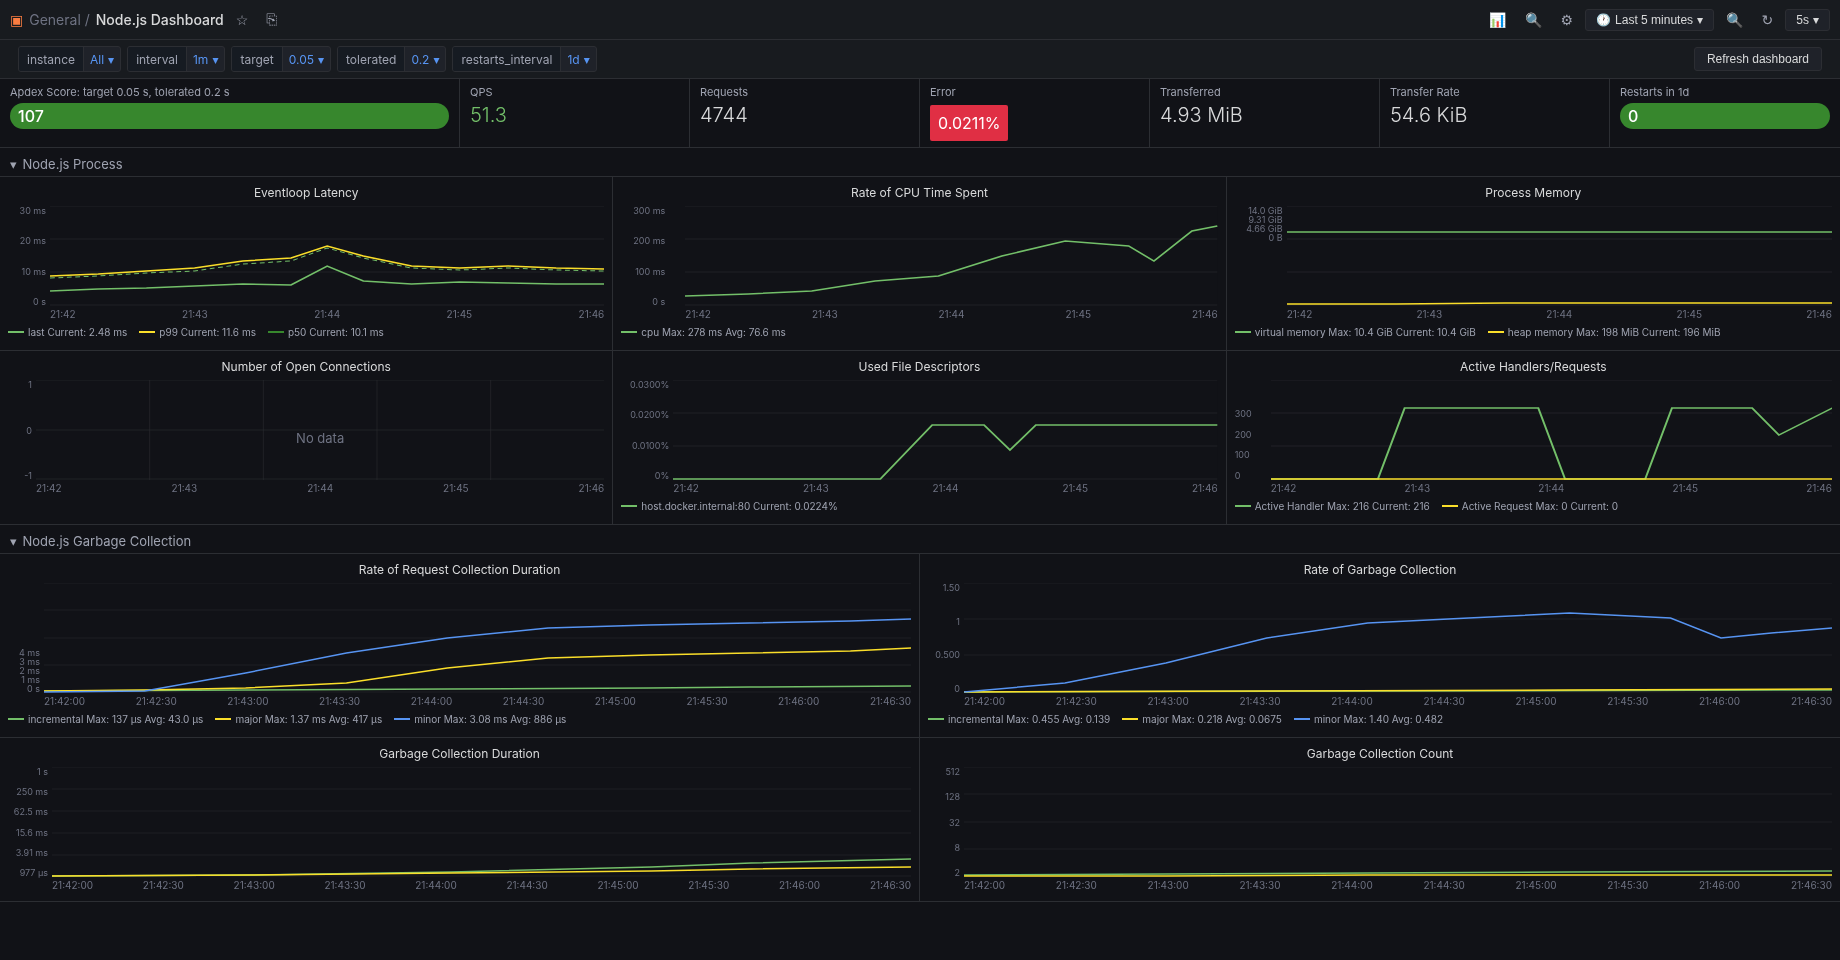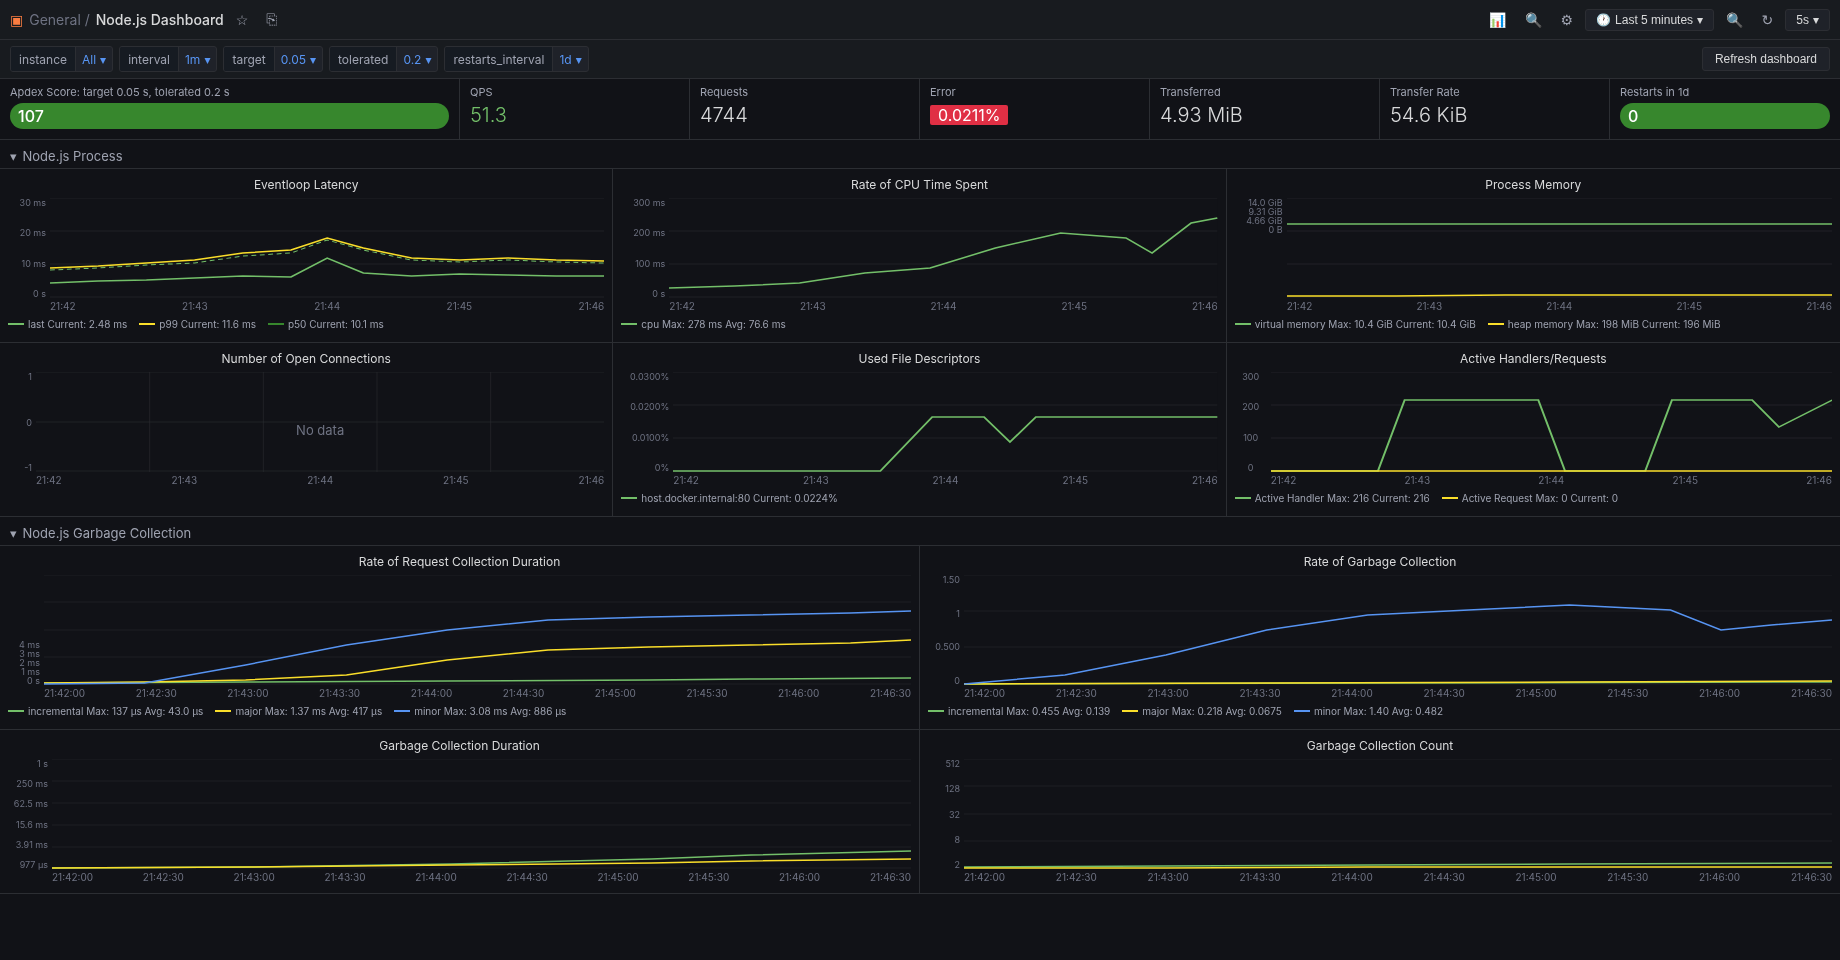--- a/index.html
+++ b/index.html
@@ -9,21 +9,21 @@
     .topbar { display: flex; align-items: center; background: #181b1f; border-bottom: 1px solid #2c2e33; height: 40px; padding: 0 10px; gap: 8px; }
     .topbar-left { display: flex; align-items: center; gap: 6px; flex: 1; }
     .topbar-logo { color: #fb7d41; font-size: 14px; }
     .topbar-breadcrumb { color: #6e7282; font-size: 14px; }
     .topbar-title { color: #d8d9da; font-size: 14px; font-weight: 500; }
     .topbar-icons { display: flex; align-items: center; gap: 6px; margin-left: auto; }
     .icon-btn { background: transparent; border: none; color: #9fa3b1; cursor: pointer; padding: 4px 6px; border-radius: 3px; font-size: 14px; }
     .time-range-btn { background: #1f2229; border: 1px solid #2c2e33; color: #d8d9da; padding: 3px 10px; border-radius: 3px; cursor: pointer; font-size: 12px; display: flex; align-items: center; gap: 4px; }
     
     
-    .filterbar { display: flex; align-items: center; background: #181b1f; padding: 6px 10px; gap: 6px; border-bottom: 1px solid #2c2e33; }
+    .filterbar { display: flex; align-items: center; background: #181b1f; padding: 6px 18px; gap: 6px; border-bottom: 1px solid #2c2e33; }
     .filter-item { display: flex; align-items: center; background: #1f2229; border: 1px solid #2c2e33; border-radius: 3px; overflow: hidden; height: 26px; }
     .filter-label { color: #9fa3b1; padding: 0 8px; font-size: 12px; background: #161b22; border-right: 1px solid #2c2e33; height: 100%; display: flex; align-items: center; }
     .filter-value { color: #5794f2; padding: 0 6px; font-size: 12px; cursor: pointer; display: flex; align-items: center; gap: 4px; }
     .refresh-dashboard-btn { margin-left: auto; background: #1f2229; border: 1px solid #2c2e33; color: #d8d9da; padding: 4px 12px; border-radius: 3px; cursor: pointer; font-size: 12px; }
 
     
     .stats-row { display: grid; grid-template-columns: 2fr 1fr 1fr 1fr 1fr 1fr 1fr; border-bottom: 1px solid #2c2e33; }
     .stat-cell { border-right: 1px solid #2c2e33; padding: 6px 10px; min-height: 60px; }
     .stat-cell:last-child { border-right: none; }
     .stat-title { color: #9fa3b1; font-size: 11px; margin-bottom: 4px; }
@@ -117,21 +117,21 @@
   <div class="stat-cell">
     <div class="stat-title">QPS</div>
     <div class="stat-value green">51.3</div>
   </div>
   <div class="stat-cell">
     <div class="stat-title">Requests</div>
     <div class="stat-value">4744</div>
   </div>
   <div class="stat-cell">
     <div class="stat-title">Error</div>
-    <div style="background:#e02f44;color:white;padding:0 8px;border-radius:2px;font-size:16px;display:inline-block;margin-top:2px;">0.0211%</div>
+    <div style="background:#e02f44;color:white;padding:8px 8px;border-radius:2px;font-size:16px;display:inline-block;margin-top:2px;">0.0211%</div>
   </div>
   <div class="stat-cell">
     <div class="stat-title">Transferred</div>
     <div class="stat-value">4.93 MiB</div>
   </div>
   <div class="stat-cell">
     <div class="stat-title">Transfer Rate</div>
     <div class="stat-value">54.6 KiB</div>
   </div>
   <div class="stat-cell">
@@ -196,21 +196,21 @@
       <span class="legend-item">
           <span class="legend-line green" style="background:#37872d"></span>
           <span>p50  Current: 10.1 ms</span>
         </span>
     </div>
   </div>
 
   <div class="chart-panel">
     <div class="chart-title">Rate of CPU Time Spent</div>
     <div class="chart-container">
-      <div style="display:flex; align-items:stretch;">
+      <div style="display:flex; align-items:stretch;gap:16px;">
         <div style="width:48px; display:flex; flex-direction:column; justify-content:space-between; padding:0 4px 16px 0; text-align:right;">
           <span class="y-label">300 ms</span>
           <span class="y-label">200 ms</span>
           <span class="y-label">100 ms</span>
           <span class="y-label">0 s</span>
         </div>
         <div style="flex:1;">
           <svg width="100%" height="100" viewBox="0 0 420 100" preserveAspectRatio="none">
             <rect width="420" height="100" fill="#111217"></rect>
             <line x1="0" y1="0" x2="420" y2="0" stroke="#2c2e33" stroke-width="0.5"></line>
@@ -354,21 +354,21 @@
           <span class="legend-line green"></span>
           <span>host.docker.internal:80  Current: 0.0224%</span>
         </span>
     </div>
   </div>
 
   <div class="chart-panel">
     <div class="chart-title">Active Handlers/Requests</div>
     <div class="chart-container">
       <div style="display:flex; align-items:stretch;">
-        <div style="width:36px; display:flex; flex-direction:column; justify-content:space-between; padding:0 4px 16px 0; text-align:center;">
+        <div style="width:36px; display:flex; flex-direction:column; justify-content:space-between; padding:0 4px 16px 0; text-align:left;margin-top:29px;">
           <span class="y-label">300</span>
           <span class="y-label">200</span>
           <span class="y-label">100</span>
           <span class="y-label">0</span>
         </div>
         <div style="flex:1;">
           <svg width="100%" height="100" viewBox="0 0 420 100" preserveAspectRatio="none">
             <rect width="420" height="100" fill="#111217"></rect>
             <line x1="0" y1="0" x2="420" y2="0" stroke="#2c2e33" stroke-width="0.5"></line>
             <line x1="0" y1="33" x2="420" y2="33" stroke="#2c2e33" stroke-width="0.5"></line>

